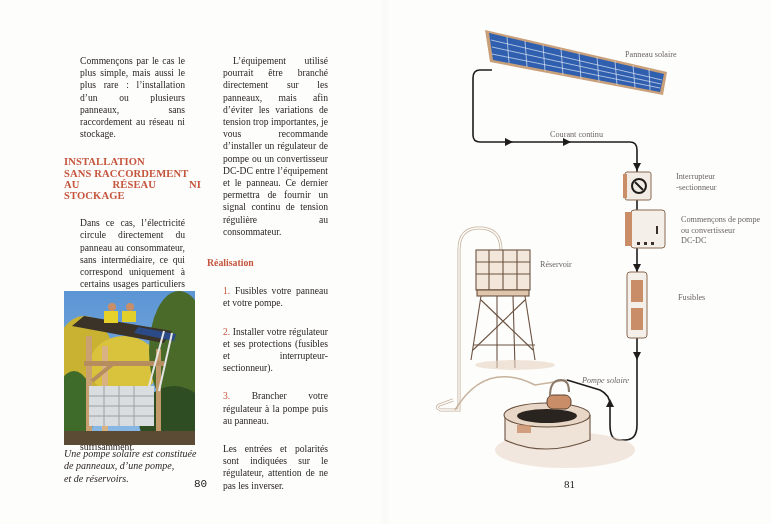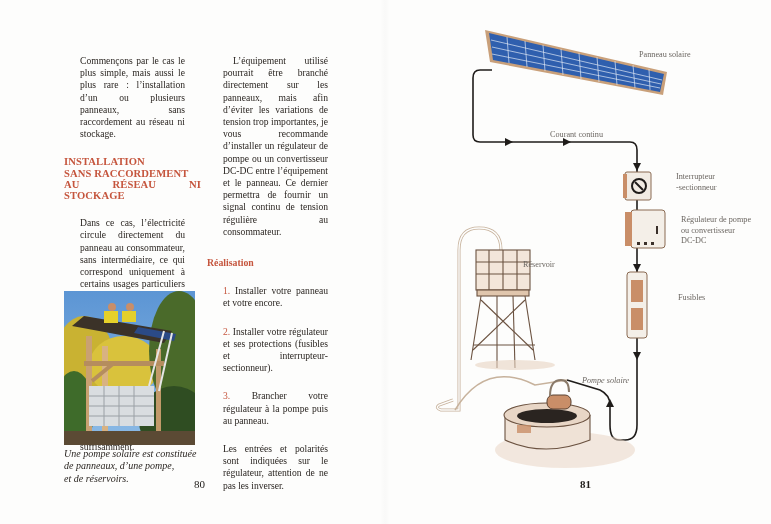--- a/index.html
+++ b/index.html
@@ -32,24 +32,24 @@
   .photo {
     position: absolute; left: 64px; top: 291px; width: 131px; height: 154px;
     overflow: hidden; background: #6fa4d8;
   }
   .caption {
     position: absolute; left: 64px; top: 448px; width: 140px;
     font-style: italic; font-size: 10px; line-height: 12.3px; color: #2b2622;
   }
   .pagenum {
     position: absolute; top: 478px; font-size: 11px;
-    font-family: Liberation Serif, serif; color: #1e1b18;
+    font-family: Liberation Mono, monospace; color: #1e1b18;
   }
   .pn-left { left: 194px; }
-  .pn-right { left: 580px; font-family: "Liberation Serif", serif; font-weight: bold; text-align: center; }
+  .pn-right { left: 564px; font-family: "Liberation Serif", serif; font-weight: normal; text-align: center; }
 
   .diagram { position: absolute; left: 385px; top: 0; width: 386px; height: 524px; }
   .dlabel {
     position: absolute; font-size: 8.2px; line-height: 10.5px; color: #6b6661;
     font-family: "Liberation Serif", serif;
   }
 </style>
 </head>
 <body>
 
@@ -119,21 +119,21 @@
   </div>
   <div class="caption">
     <div>Une pompe solaire est constituée</div>
     <div>de panneaux, d’une pompe,</div>
     <div>et de réservoirs.</div>
   </div>
 
   <div class="col col2">
     <p class="indent">L’équipement utilisé pourrait être branché directement sur les panneaux, mais afin d’éviter les variations de tension trop importantes, je vous recommande d’installer un régulateur de pompe ou un convertisseur DC-DC entre l’équipement et le panneau. Ce dernier permettra de fournir un signal continu de tension régulière au consommateur.</p>
     <div class="subheading">Réalisation</div>
-    <p><span class="num">1.</span> <span>Installer votre panneau et votre encore.</span></p>
+    <p><span class="num">1.</span> <span>Fusibles votre panneau et votre pompe.</span></p>
     <p><span class="num">2.</span> <span>Installer votre régulateur et ses protections (fusibles et interrupteur-sectionneur).</span></p>
     <p><span class="num">3.</span> <span>Brancher votre régulateur à la pompe puis au panneau.</span></p>
     <p>Les entrées et polarités sont indiquées sur le régulateur, attention de ne pas les inverser.</p>
   </div>
 
   <div class="pagenum pn-left">80</div>
 
   <div class="diagram">
     <svg width="386" height="524" viewBox="0 0 386 524">
 
@@ -221,30 +221,30 @@
         <ellipse cx="180" cy="450" rx="70" ry="18" fill="#ead6c4" opacity="0.55"></ellipse>
         <path d="M120,415 L120,440 Q160,458 205,440 L205,415" fill="#efe2d6" stroke="#6b5240" stroke-width="1.1"></path>
         <ellipse cx="162" cy="415" rx="43" ry="12" fill="#e8d6c6" stroke="#6b5240" stroke-width="1.1"></ellipse>
         <ellipse cx="162" cy="416" rx="30" ry="7" fill="#2a2420"></ellipse>
         <rect x="162" y="395" width="24" height="14" rx="6" fill="#c98e68" stroke="#5a4232" stroke-width="1"></rect>
         <path d="M165,396 Q165,380 176,380 Q184,380 184,392" fill="none" stroke="#8a7a6a" stroke-width="2"></path>
         <rect x="132" y="425" width="14" height="8" fill="#c98e68" opacity="0.8"></rect>
       </g>
     </svg>
 
-    <div class="dlabel" style="left:254px; top:50px;">Panneau solaire</div>
+    <div class="dlabel" style="left:240px; top:50px;">Panneau solaire</div>
     <div class="dlabel" style="left:165px; top:130px;">Courant continu</div>
     <div class="dlabel" style="left:291px; top:172px;">
       <div>Interrupteur</div>
       <div>-sectionneur</div>
     </div>
     <div class="dlabel" style="left:296px; top:215px;">
-      <div>Régulateur de pompe</div>
+      <div>Commençons de pompe</div>
       <div>ou convertisseur</div>
       <div>DC-DC</div>
     </div>
     <div class="dlabel" style="left:293px; top:293px;">Fusibles</div>
-    <div class="dlabel" style="left:138px; top:260px;">Réservoir</div>
+    <div class="dlabel" style="left:155px; top:260px;">Réservoir</div>
     <div class="dlabel" style="left:197px; top:376px;font-style:italic;">Pompe solaire</div>
   </div>
 
   <div class="pagenum pn-right">81</div>
 </div>
 
 </body></html>

